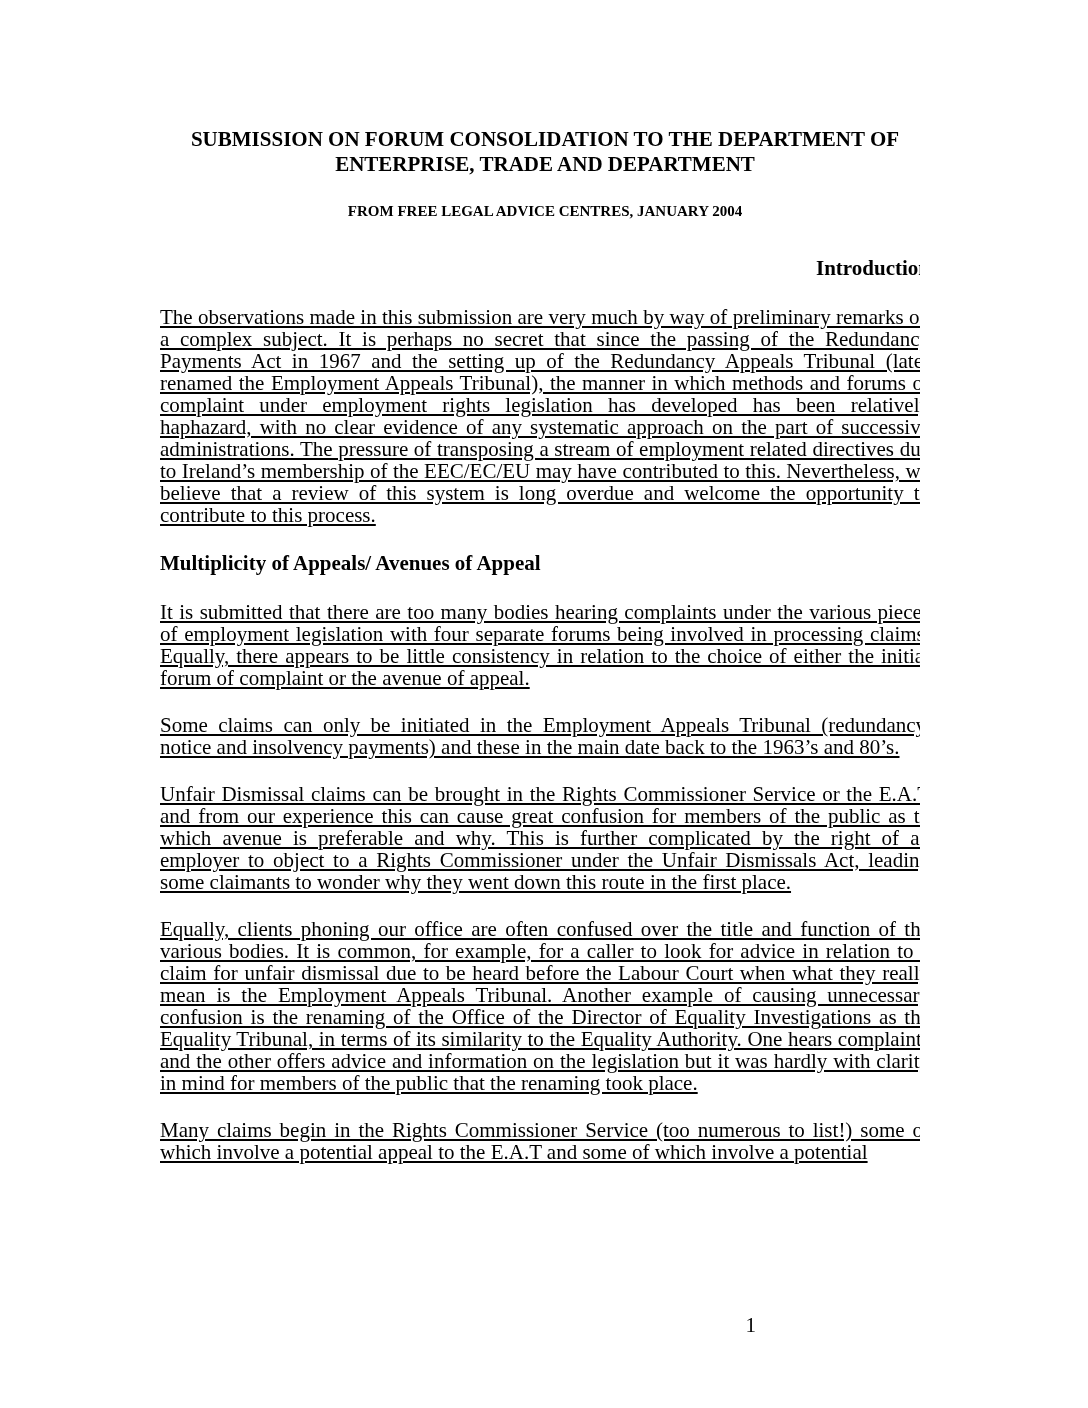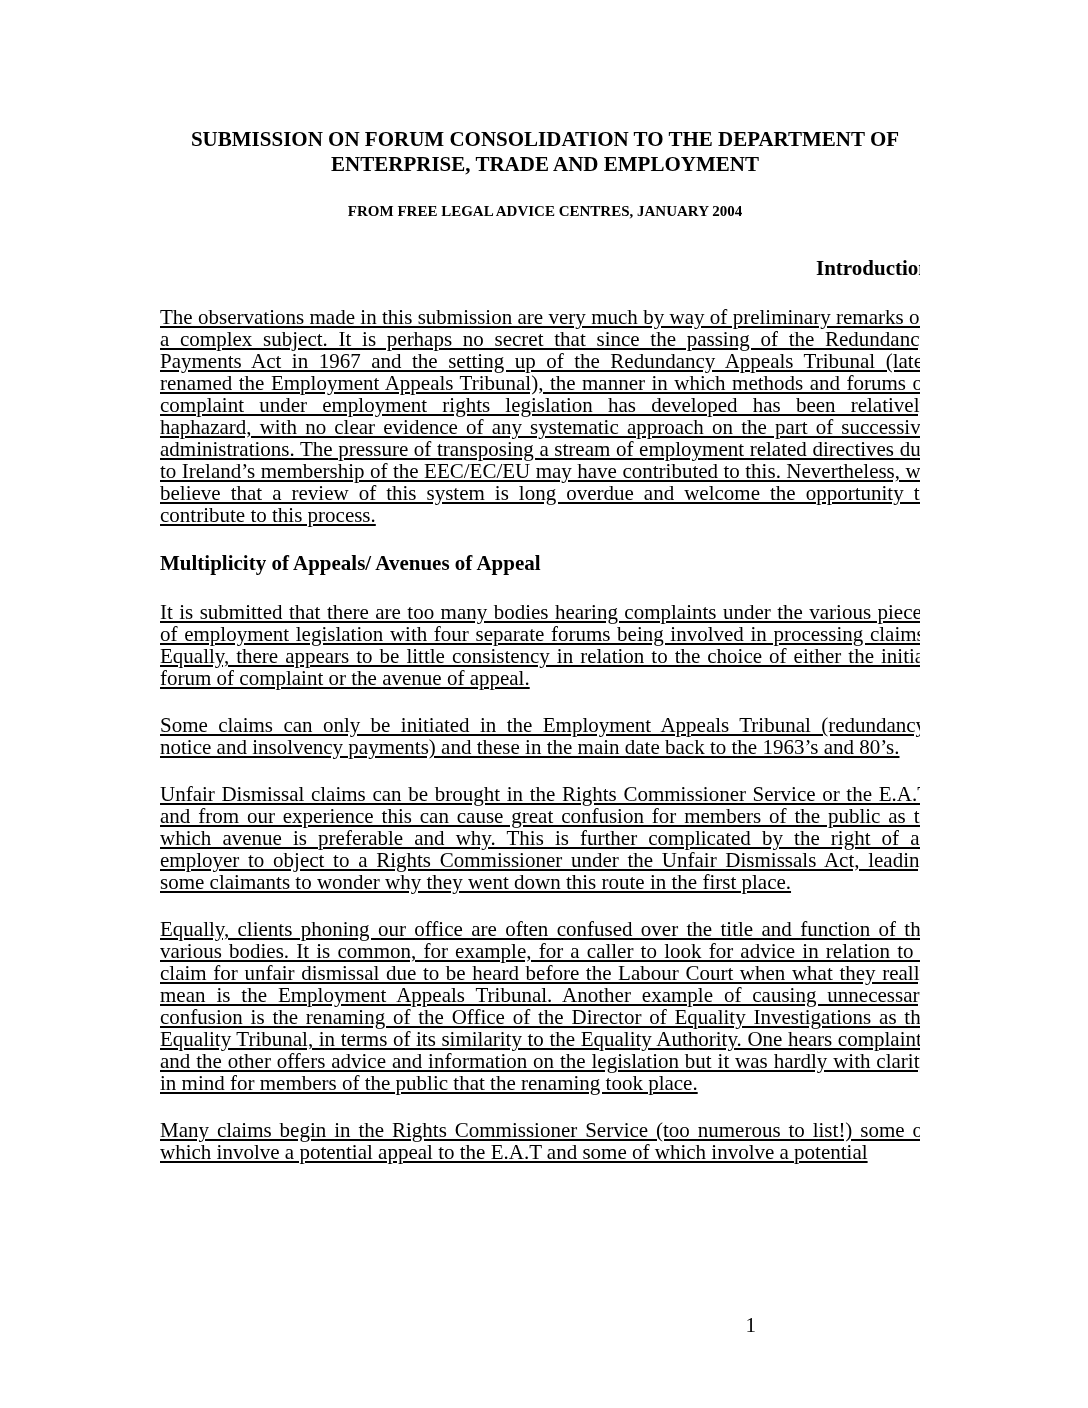--- a/index.html
+++ b/index.html
@@ -61,21 +61,21 @@
   }
 </style>
 </head>
 <body>
 
 <div class="page">
   <div class="content">
 
     <div>
       <div class="title-line">SUBMISSION ON FORUM CONSOLIDATION TO THE DEPARTMENT OF</div>
-      <div class="title-line">ENTERPRISE, TRADE AND EMPLOYMENT</div>
+      <div class="title-line">ENTERPRISE, TRADE AND DEPARTMENT</div>
     </div>
 
     <div class="subtitle">FROM FREE LEGAL ADVICE CENTRES, JANUARY 2004</div>
 
     <div class="section-heading first">Introduction</div>
 
     <p class="para">The observations made in this submission are very much by way of preliminary remarks on a complex subject. It is perhaps no secret that since the passing of the Redundancy Payments Act in 1967 and the setting up of the Redundancy Appeals Tribunal (later renamed the Employment Appeals Tribunal), the manner in which methods and forums of complaint under employment rights legislation has developed has been relatively haphazard, with no clear evidence of any systematic approach on the part of successive administrations. The pressure of transposing a stream of employment related directives due to Ireland’s membership of the EEC/EC/EU may have contributed to this. Nevertheless, we believe that a review of this system is long overdue and welcome the opportunity to contribute to this process.</p>
 
     <div class="section-heading">Multiplicity of Appeals/ Avenues of Appeal</div>
 

